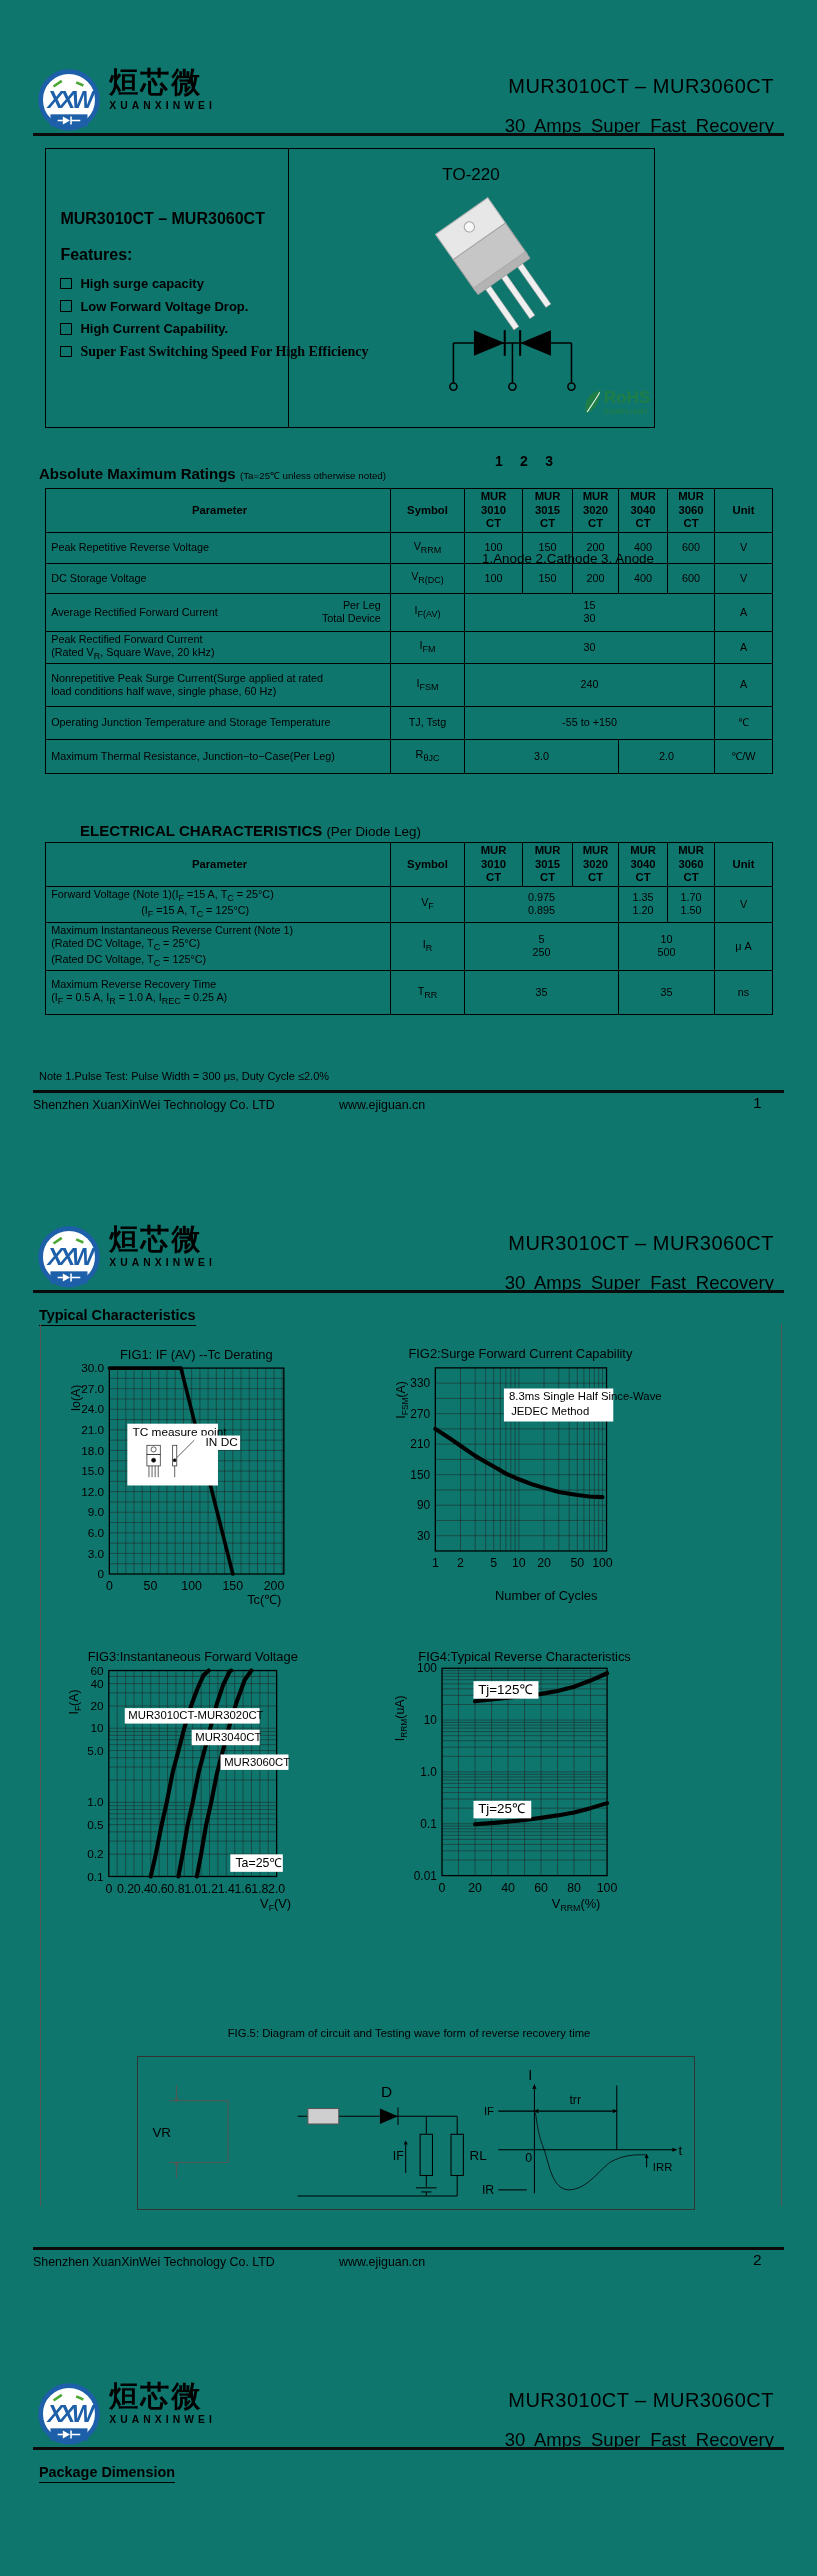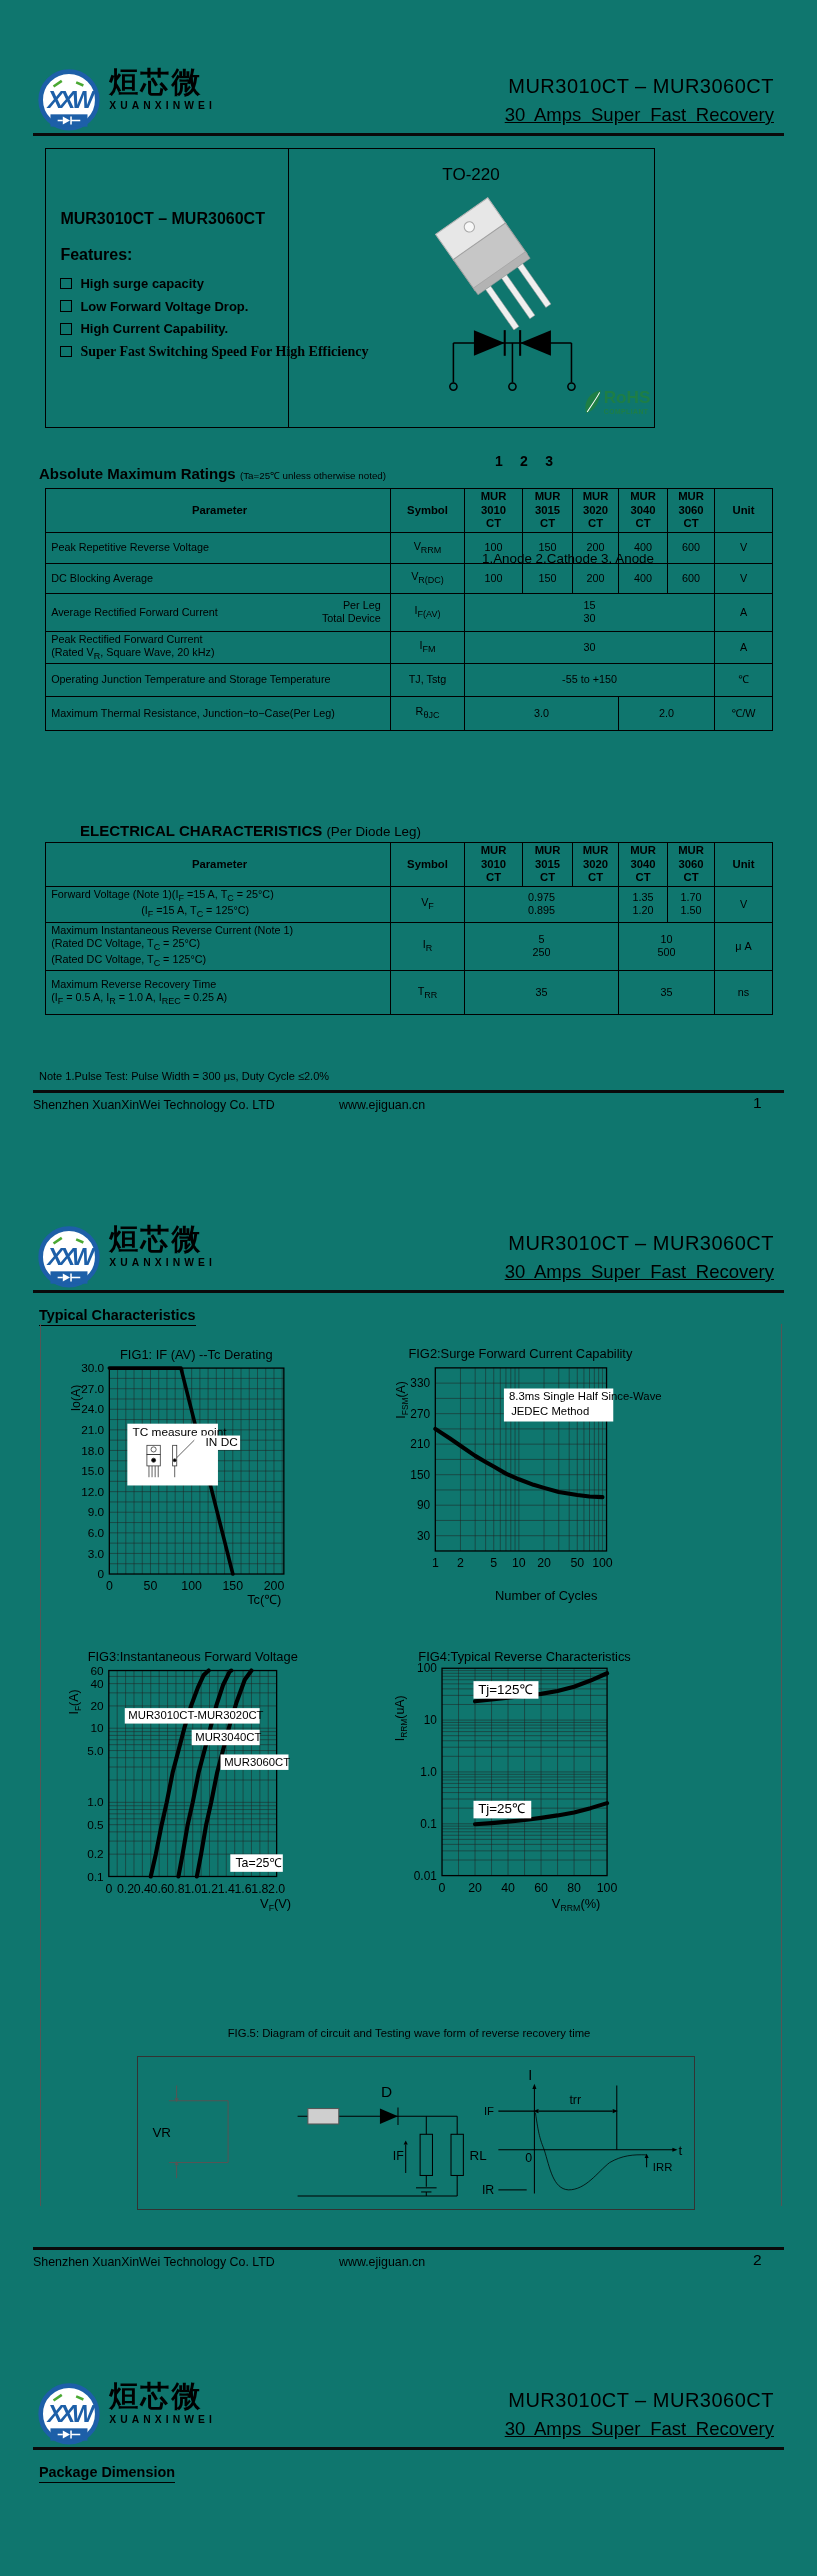--- a/index.html
+++ b/index.html
@@ -6,21 +6,21 @@
   body{width:818px;font-family:"Liberation Sans",sans-serif;color:#000;}
   .page{position:relative;width:818px;height:1157px;overflow:hidden;background:#0f766e;}
   
   .hdr-rule{position:absolute;left:33px;top:133px;width:751px;height:2.6px;background:#0a0a0a;}
   .logo{position:absolute;left:36px;top:67px;display:flex;align-items:flex-start;}
   .logo-txt{margin-left:5.2px;}
   .logo-cn{font-size:29px;font-weight:bold;letter-spacing:2.1px;line-height:1.05;}
   .logo-en{font-size:10.3px;letter-spacing:4.1px;font-weight:bold;margin-top:2.1px;}
   .hdr-title{position:absolute;right:44px;top:75px;text-align:right;line-height:1.15;}
   .ht1{font-size:20px;letter-spacing:0.5px;}
-  .ht2{font-size:18.5px;word-spacing:4.6px;margin-top:6px;text-decoration:underline;}
+  .ht2{font-size:18.5px;word-spacing:4.6px;margin-top:17px;}
   
   .ftr-rule{position:absolute;left:33px;top:1090px;width:751px;height:2.6px;background:#0a0a0a;}
   .f-company{position:absolute;left:33px;top:1098px;font-size:12.4px;}
   .f-url{position:absolute;left:339px;top:1098px;font-size:12.4px;}
   .f-page{position:absolute;left:753px;top:1094px;font-size:15.5px;}
   
   .prod-box{position:absolute;left:45px;top:148px;width:608px;height:278px;border:1.5px solid #000;}
   .prod-div{position:absolute;left:242px;top:0;width:1px;height:100%;background:#000;}
   .pb-title{position:absolute;left:14.4px;top:61px;font-size:16px;font-weight:bold;}
   .pb-feat-t{position:absolute;left:14.4px;top:97px;font-size:16px;font-weight:bold;}
@@ -164,21 +164,21 @@
           <td class="p">Peak Repetitive Reverse Voltage</td>
           <td>V<sub>RRM</sub></td>
           <td colspan="1">100</td>
           <td colspan="1">150</td>
           <td colspan="1">200</td>
           <td colspan="1">400</td>
           <td colspan="1">600</td>
           <td>V</td>
         </tr>
         <tr style="height:30px">
-          <td class="p">DC Blocking Average</td>
+          <td class="p">DC Storage Voltage</td>
           <td>V<sub>R(DC)</sub></td>
           <td colspan="1">100</td>
           <td colspan="1">150</td>
           <td colspan="1">200</td>
           <td colspan="1">400</td>
           <td colspan="1">600</td>
           <td>V</td>
         </tr>
         <tr style="height:38px">
           <td class="p">
@@ -188,20 +188,26 @@
             </div>
           </td>
           <td>I<sub>F(AV)</sub></td>
           <td colspan="5">15<br>30</td>
           <td>A</td>
         </tr>
         <tr style="height:29px">
           <td class="p">Peak Rectified Forward Current<br>(Rated V<sub>R</sub>, Square Wave, 20 kHz)</td>
           <td>I<sub>FM</sub></td>
           <td colspan="5">30</td>
+          <td>A</td>
+        </tr>
+        <tr style="height:43px">
+          <td class="p">Nonrepetitive Peak Surge Current(Surge applied at rated<br>load conditions half wave, single phase, 60 Hz)</td>
+          <td>I<sub>FSM</sub></td>
+          <td colspan="5">240</td>
           <td>A</td>
         </tr>
         <tr style="height:33px">
           <td class="p">Operating Junction Temperature and Storage Temperature</td>
           <td>TJ, Tstg</td>
           <td colspan="5">-55 to +150</td>
           <td>℃</td>
         </tr>
         <tr style="height:34px">
           <td class="p">Maximum Thermal Resistance, Junction−to−Case(Per Leg)</td>

